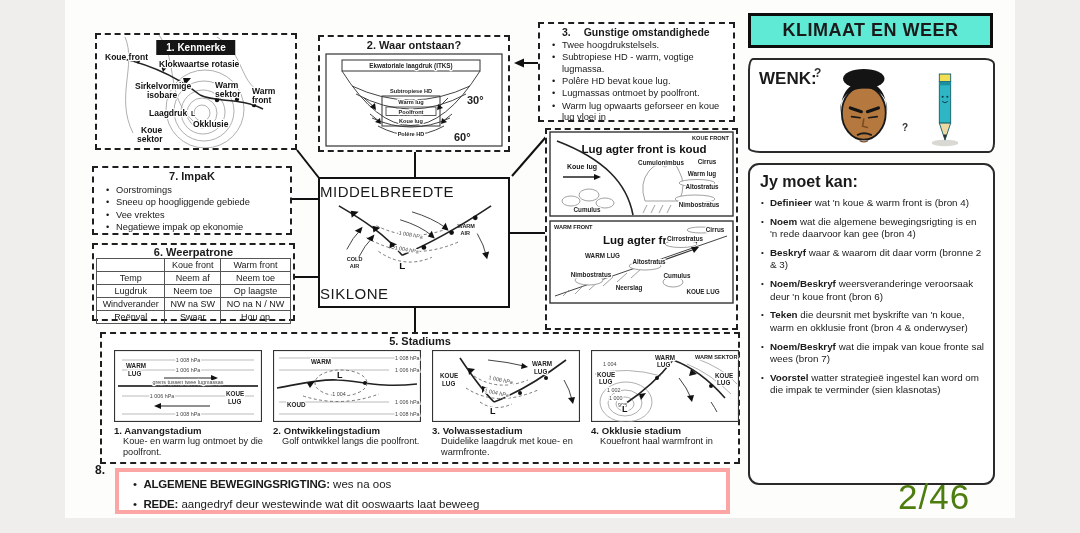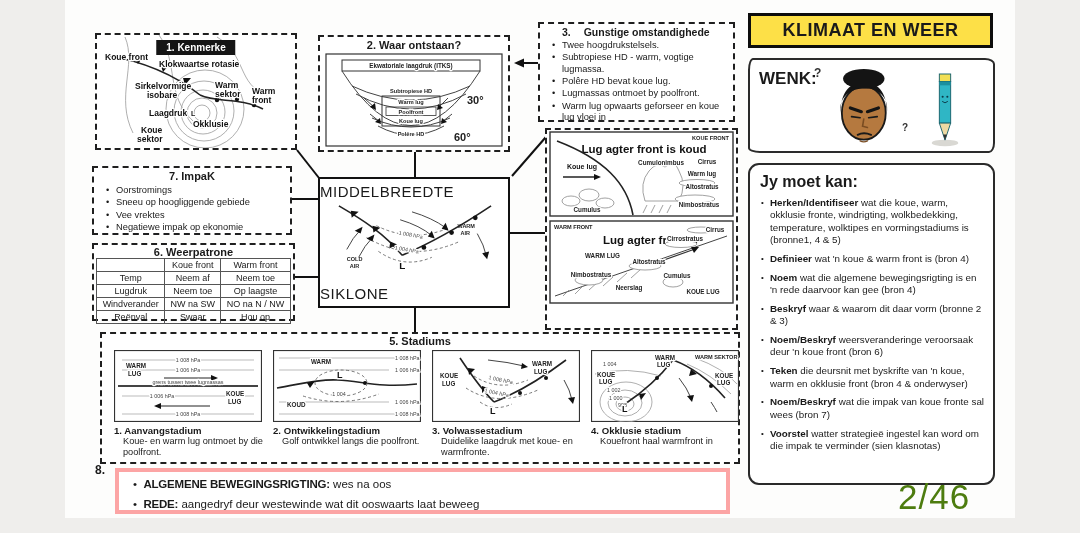--- a/index.html
+++ b/index.html
@@ -20,21 +20,21 @@
   .center-box{position:absolute;border:2.5px solid #111;background:#fff;box-sizing:border-box;display:flex;flex-direction:column;}
   .center-title{font-weight:400;font-size:15px;letter-spacing:.5px;line-height:17px;}
   .connectors{position:absolute;left:0;top:0;pointer-events:none;}
   .stage-row{position:absolute;left:12px;top:16px;display:flex;gap:9px;}
   .stage-panel{width:150px;}
   .stage-cap{margin-top:3px;}
   .stage-cap .nm{font-weight:700;font-size:9.6px;}
   .stage-cap .ds{font-size:9.2px;line-height:1.15;padding-left:9px;}
   .bew{font-size:11.5px;line-height:20px;}
   .bew b{font-weight:800;letter-spacing:-.2px;}
-  .side-title{position:absolute;border:3px solid #0d0d0d;background:#fde047;text-align:center;font-weight:700;font-size:18px;letter-spacing:.5px;padding-top:4px;box-sizing:border-box;}
+  .side-title{position:absolute;border:3px solid #0d0d0d;background:#5eead4;text-align:center;font-weight:700;font-size:18px;letter-spacing:.5px;padding-top:4px;box-sizing:border-box;}
   .hand{position:absolute;border:2px solid #2a2a2a;background:#fff;box-sizing:border-box;border-radius:5px 10px 6px 12px / 12px 6px 10px 5px;}
   .wenk-label{position:absolute;left:9px;top:9px;font-weight:700;font-size:17px;}
   .qmark{position:absolute;font-weight:700;color:#333;}
   .goals-head{font-weight:700;font-size:16px;margin:8px 0 6px 10px;}
   ul.goals{margin:0 8px 0 10px;padding-left:10px;list-style:none;font-size:9.8px;line-height:1.26;}
   ul.goals li{position:relative;margin-bottom:6.5px;}
   ul.goals li::before{content:"•";position:absolute;left:-9px;font-size:8px;top:1px;}
   ul.goals b{font-weight:800;}
   .pagenum{position:absolute;left:898px;top:477px;font-size:35px;color:#4d7c0f;letter-spacing:1px;}
   
@@ -450,21 +450,20 @@
       <polygon points="16,70 20,70 18,76" fill="#333"></polygon>
       <circle cx="15.5" cy="30" r="1.1" fill="#0b3948"></circle>
       <circle cx="20.5" cy="30" r="1.1" fill="#0b3948"></circle>
       <path d="M15,35 Q18,38 21,35" stroke="#0b3948" stroke-width="1" fill="none"></path>
     </svg>
   </div>
 
   <div class="hand" style="left:683px;top:163px;width:247px;height:322px;border-radius:11px;">
     <div class="goals-head">Jy moet kan:</div>
     <ul class="goals">
-      <li><b>Herken/Identifiseer</b> <span>wat die koue, warm, okklusie fronte, windrigting, wolkbedekking, temperature, wolktipes en vormingstadiums is (bronne1, 4 &amp; 5)</span></li>
       <li><b>Definieer</b> <span>wat 'n koue &amp; warm front is (bron 4)</span></li>
       <li><b>Noem</b> <span>wat die algemene bewegingsrigting is en 'n rede daarvoor kan gee (bron 4)</span></li>
       <li><b>Beskryf</b> <span>waar &amp; waarom dit daar vorm (bronne 2 &amp; 3)</span></li>
       <li><b>Noem/Beskryf</b> <span>weersveranderinge veroorsaak deur 'n koue front (bron 6)</span></li>
       <li><b>Teken</b> <span>die deursnit met byskrifte van 'n koue, warm en okklusie front (bron 4 &amp; onderwyser)</span></li>
       <li><b>Noem/Beskryf</b> <span>wat die impak van koue fronte sal wees (bron 7)</span></li>
       <li><b>Voorstel</b> <span>watter strategieë ingestel kan word om die impak te verminder (sien klasnotas)</span></li>
     </ul>
   </div>
 

